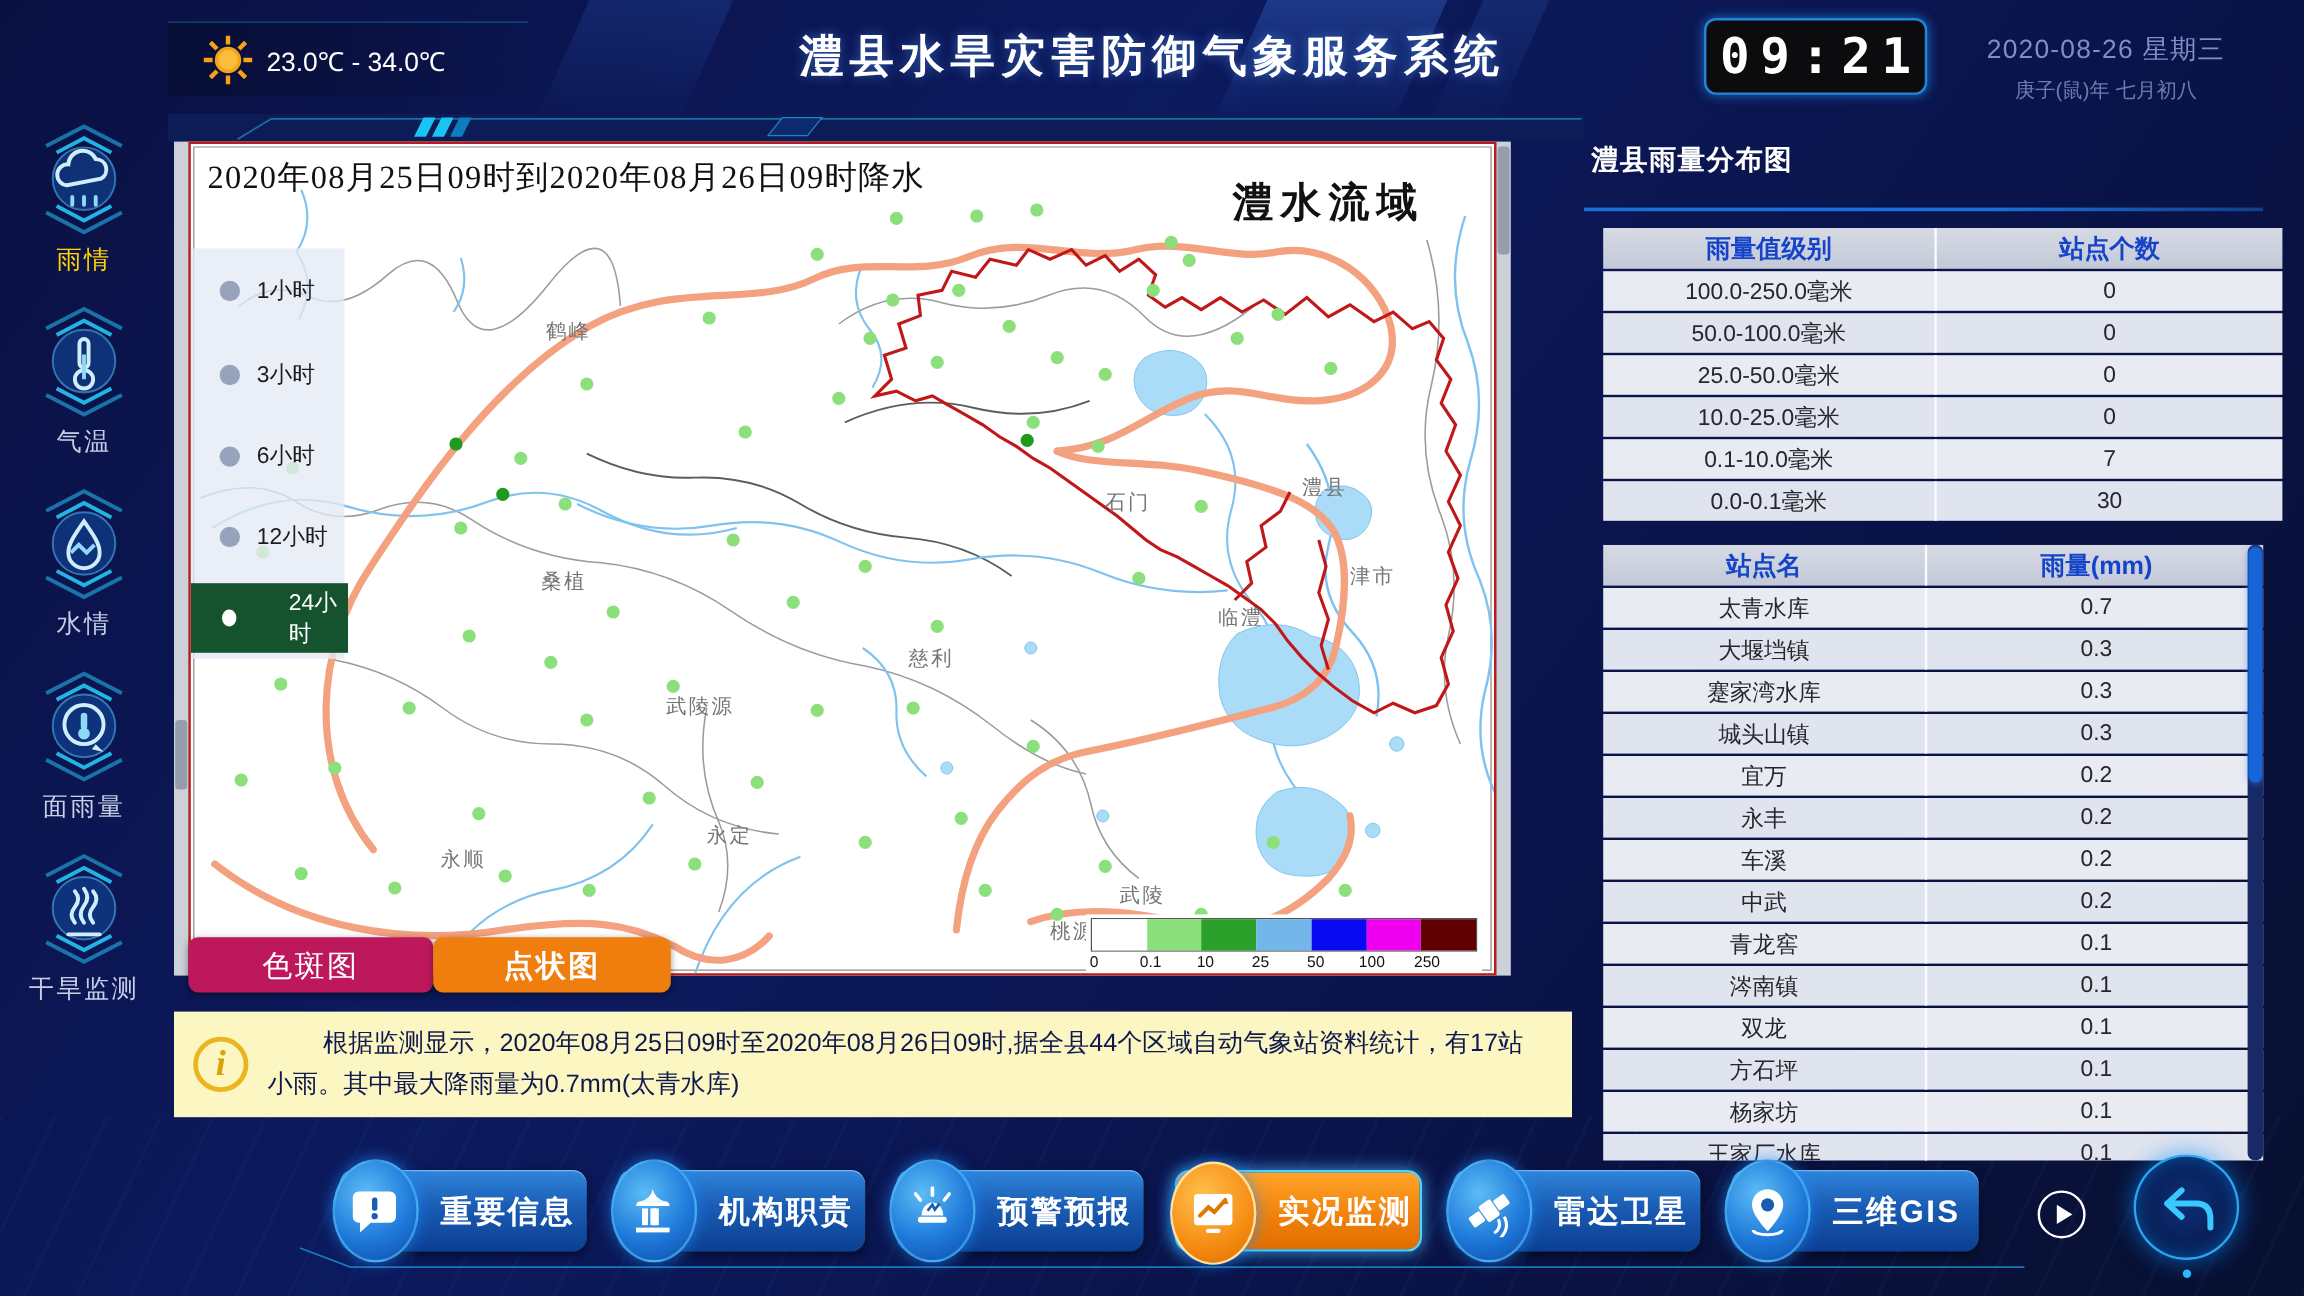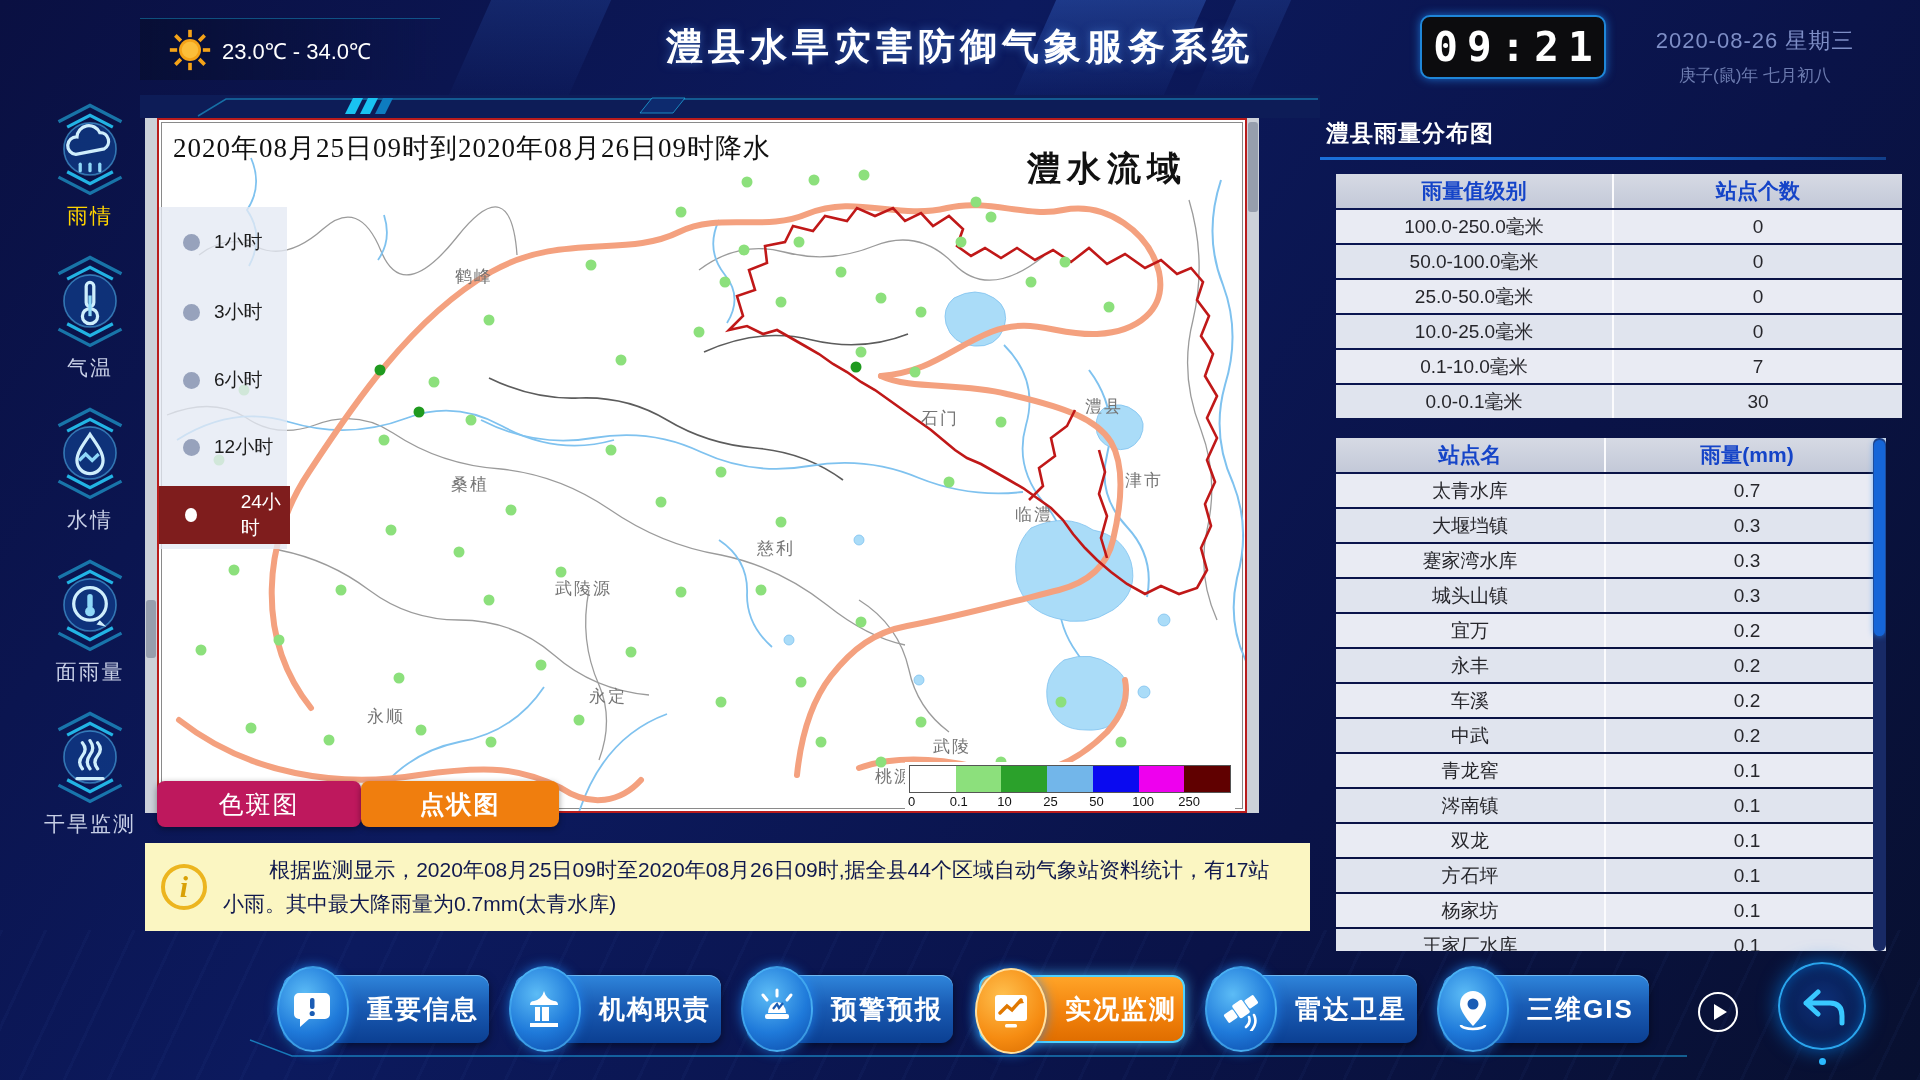--- a/index.html
+++ b/index.html
@@ -26,61 +26,61 @@
      font-size:37px; font-weight:bold; letter-spacing:5px; color:#fff; text-shadow:0 0 10px rgba(90,160,255,.5); }
   .clock { position:absolute; left:1420px; top:15px; width:186px; height:64px; background:#0c0c0e;
      border:2px solid #1f86d8; border-radius:10px; box-shadow:0 0 10px rgba(30,130,230,.8);
      display:flex; align-items:center; justify-content:center;
      font-family:"DejaVu Sans Mono", monospace; font-size:41px; font-weight:bold; letter-spacing:9px; color:#fff; padding-left:9px;}
   .hdr-date { position:absolute; left:1620px; top:26px; width:270px; text-align:center; }
   .hdr-date .d1 { font-size:22px; color:#7e8ec6; letter-spacing:1px; }
   .hdr-date .d2 { font-size:17px; color:#6d7cb0; margin-top:8px; }
 
   
-  .sidebar { position:absolute; left:0; top:100px; width:140px;padding-left:20px; }
+  .sidebar { position:absolute; left:0; top:100px; width:140px; }
   .sb-item { width:140px; display:flex; flex-direction:column; align-items:center; cursor:pointer; margin-bottom:22px; }
   .sb-label { font-size:21px; color:#c7cfe6; letter-spacing:2px; margin-top:2px; }
   .sb-item.active .sb-label { color:#ffd400; }
 
   
   .map-topbar { position:absolute; left:140px; top:95px; width:1180px; height:23px; background:#0d1c57; }
   .map-topbar svg { position:absolute; left:0; top:0; }
   .map-scroll-l { position:absolute; left:145px; top:118px; width:12px; height:695px; background:#ccd1d9; }
   .map-scroll-l .thumb { position:absolute; left:1px; top:482px; width:10px; height:58px; background:#969ead; border-radius:3px;}
   .map-scroll-r { position:absolute; left:1247px; top:118px; width:12px; height:695px; background:#ccd1d9; }
   .map-scroll-r .thumb { position:absolute; left:1px; top:4px; width:10px; height:90px; background:#969ead; border-radius:3px;}
   .map-frame { position:absolute; left:157px; top:118px; width:1090px; height:695px; background:#fff;
      border:2px solid #b91c1c; box-shadow:inset 0 0 0 2px #fff, inset 0 0 0 3px #8a8a8a; overflow:hidden; }
   .map-title { position:absolute; left:14px; top:10px; font-family:"Liberation Serif", serif; font-size:27px; color:#111; letter-spacing:1px; z-index:5;}
   .basin-label { position:absolute; left:868px; top:26px; font-family:"Liberation Serif", serif; font-size:34px; font-weight:bold; color:#111; letter-spacing:6px; z-index:5;}
 
   .time-panel { position:absolute; left:0px; top:87px; width:128px; height:342px; background:rgba(228,233,243,.78); z-index:6; }
   .time-opt { position:absolute; left:0; width:128px; height:58px; display:flex; align-items:center; gap:14px; padding-left:24px; cursor:pointer; }
   .time-opt .dot { width:17px; height:17px; border-radius:50%; background:#97a2bc; }
   .time-opt .lbl { font-size:19px; color:#1d1d1d; }
-  .time-opt.sel { background:#7f1d1d; width:131px;gap:44px; }
+  .time-opt.sel { background:#14532d; width:131px;gap:44px; }
   .time-opt.sel .dot { background:#fff; width:14px; height:14px; margin-left:2px;}
   .time-opt.sel .lbl { color:#fff; }
 
   .layer-btn { position:absolute; height:46px; border-radius:8px; display:flex; align-items:center; justify-content:center;
      font-size:25px; letter-spacing:2px; color:#fff; cursor:pointer; z-index:8; }
   .layer-btn.spot { left:157px; top:781px; width:204px; background:#be185d; box-shadow:0 2px 6px rgba(0,0,0,.4);}
   .layer-btn.point { left:361px; top:781px; width:198px; background:#f07e0e; font-weight:bold; box-shadow:0 2px 6px rgba(0,0,0,.4);}
 
   .legend { position:absolute; left:746px; top:642px; background:#fff; padding:3px 4px 2px 4px; z-index:5;}
   .legend-boxes { display:flex; border:1px solid #555; width:322px; height:28px; }
   .legend-box { flex:1 1 auto; height:100%; }
   .legend-labels { position:relative; height:16px; width:322px; font-size:13px; color:#111; }
   .legend-labels span { position:absolute; top:1px; transform:translateX(-40%); }
 
   .city-label { font-size:17px; fill:#757575; letter-spacing:2px; }
 
   
   .rpanel { position:absolute; left:1320px; top:112px; width:566px; }
-  .rp-title { font-size:23px; font-weight:bold; color:#fff; letter-spacing:1px; padding:6px 4px 8px 6px; }
+  .rp-title { font-size:23px; font-weight:bold; color:#fff; letter-spacing:1px; padding:6px 4px 24px 6px; }
   .rp-underline { height:3px; width:566px; background:linear-gradient(90deg,#1a6fd8,#1a6fd8 60%, #123f8a); margin-bottom:14px; }
   .tbl { width:566px;margin-left:16px; }
   .t-head { display:flex; background:linear-gradient(180deg,#d6dae4,#c3c9d8); height:34px; }
   .t-hcell { display:flex; align-items:center; justify-content:center; font-size:21px; font-weight:bold; color:#1544c8; }
   .t-row { display:flex; height:33px; margin-top:2px; }
   .t-cell { display:flex; align-items:center; justify-content:center; font-size:19px; color:#26262b; }
   .c1 { width:276px; } .c2 { width:290px; border-left:2px solid #fbfbfd; }
   .row-a { background:#e9ebf3; } .row-b { background:#e0e4ee; }
   .station-wrap { position:relative; width:566px; height:513px; overflow:hidden; margin-top:20px; }
   .station-wrap .tbl { width:552px; }

